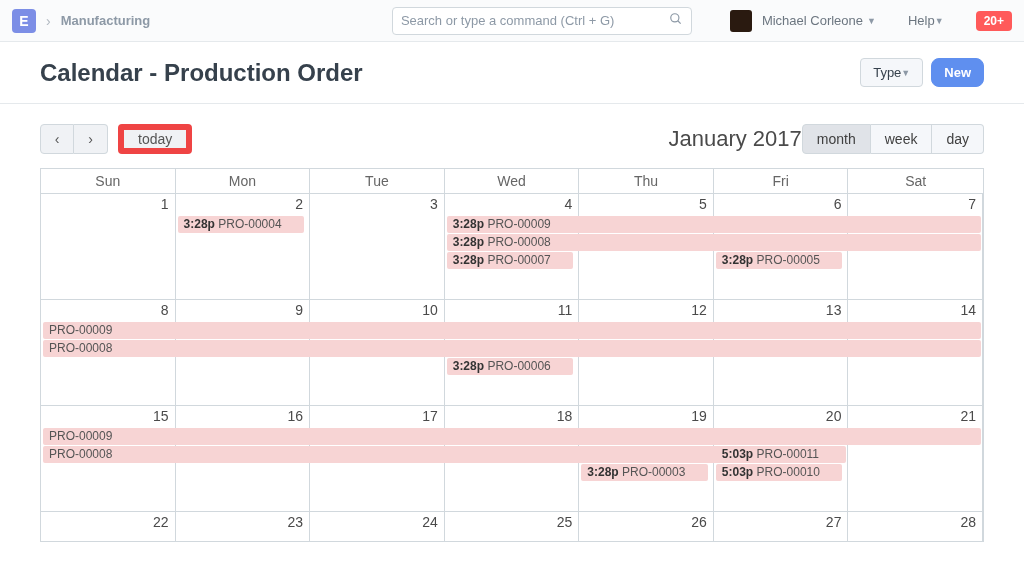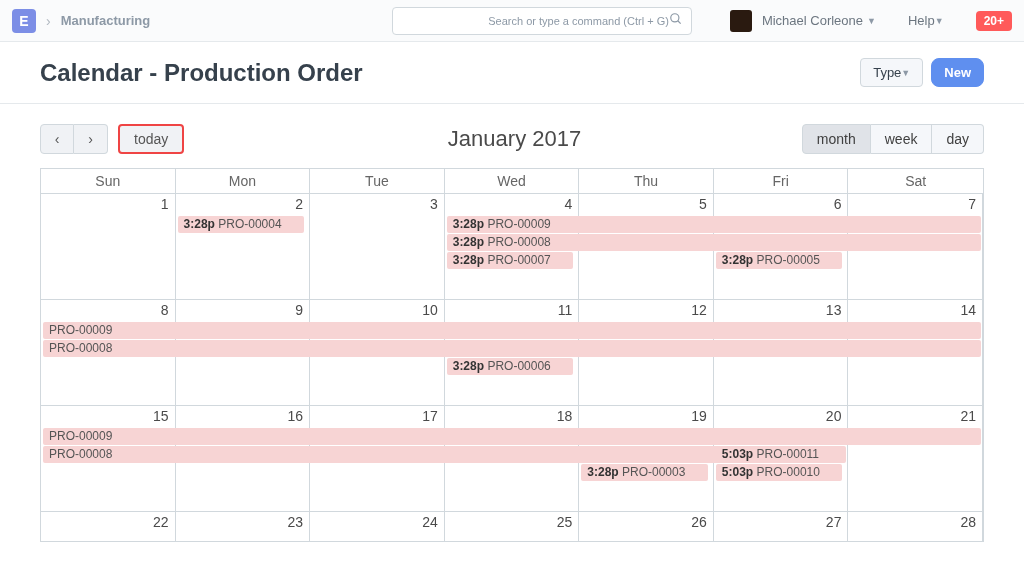--- a/index.html
+++ b/index.html
@@ -3,42 +3,42 @@
 <meta charset="utf-8">
 <style>
 * { box-sizing: border-box; margin: 0; padding: 0; }
 body { font-family: -apple-system, BlinkMacSystemFont, "Segoe UI", Helvetica, Arial, sans-serif; background: #fff; color: #36414c; width: 1024px; }
 .topbar { height: 42px; border-bottom: 1px solid #e5e9ec; display: flex; align-items: center; padding: 0 12px; gap: 10px; background: #fafbfc; }
 .logo { width: 24px; height: 24px; background: #7c8ee6; border-radius: 4px; color: #fff; display: flex; align-items: center; justify-content: center; font-weight: 700; font-size: 14px; }
 .crumb-sep { color: #b0b8c0; font-size: 14px; }
 .crumb { color: #8d99a6; font-weight: 600; font-size: 13px; }
 .spacer { flex: 1; }
 .searchbox { width: 300px; height: 28px; border: 1px solid #d1d8dd; border-radius: 4px; background: #fff; display: flex; align-items: center; padding: 0 8px; color: #8d99a6; font-size: 13px; }
-.searchbox input { border: none; outline: none; flex: 1; font-size: 11px; background: transparent; color: #8b5cf6; text-align: right; }
+.searchbox input { border: none; outline: none; flex: 1; font-size: 13px; background: transparent; color: #8b5cf6; }
 .searchbox input::placeholder { color: #8d99a6; }
 .search-ico svg { width: 14px; height: 14px; stroke: #8d99a6; fill: none; stroke-width: 2; }
 .avatar { width: 22px; height: 22px; background: #2a1a10; border-radius: 3px; }
 .user { color: #6c7680; font-size: 13px; display: flex; align-items: center; gap: 4px; }
 .caret { font-size: 9px; color: #8d99a6; }
 .help { color: #6c7680; font-size: 13px; display: flex; align-items: center; }
 .badge { background: #ff5a5a; color: #fff; border-radius: 4px; padding: 3px 8px; font-size: 12px; font-weight: 600; }
 
 .pagehead { padding: 16px 40px; display: flex; align-items: center; border-bottom: 1px solid #e5e9ec; }
 .pagehead h1 { font-size: 24px; font-weight: 600; color: #36414c; }
 .btn { border: 1px solid #d1d8dd; background: #f5f7fa; color: #36414c; font-size: 13px; padding: 6px 12px; border-radius: 4px; cursor: pointer; display: inline-flex; align-items: center; }
 .btn-primary { background: #5f8fef; border-color: #5f8fef; color: #fff; font-weight: 600; border-radius: 8px; }
 
 .calwrap { padding: 20px 40px 0 40px; }
 .calhead { display: flex; align-items: center; margin-bottom: 14px; }
 .navbtns { display: flex; gap: 0; }
 .navbtn { border: 1px solid #d1d8dd; background: #f0f2f5; width: 34px; height: 30px; display: flex; align-items: center; justify-content: center; font-size: 14px; color: #555; cursor: pointer; }
 .navbtn:first-child { border-radius: 4px 0 0 4px; }
 .navbtn:last-child { border-radius: 0 4px 4px 0; border-left: none; }
-.todaybtn { margin-left: 10px; border: 2px solid #ef4444; background: #f0f2f5; height: 30px; padding: 0 14px; font-size: 14px; color: #555; border-radius: 4px; cursor: pointer; }
-.monthname { flex: 1; text-align: center; font-size: 22px; font-weight: 500; color: #4a4a4a; margin-left: 43px; }
+.todaybtn { margin-left: 10px; border: 6px solid #ef4444; background: #f0f2f5; height: 30px; padding: 0 14px; font-size: 14px; color: #555; border-radius: 4px; cursor: pointer; }
+.monthname { flex: 1; text-align: right; font-size: 22px; font-weight: 500; color: #4a4a4a; margin-left: 43px; }
 .viewbtns { display: flex; }
 .viewbtn { border: 1px solid #d1d8dd; background: #f5f7fa; height: 30px; padding: 0 14px; font-size: 14px; color: #404040; cursor: pointer; border-left: none; }
 .viewbtn:first-child { border-left: 1px solid #d1d8dd; border-radius: 4px 0 0 4px; }
 .viewbtn:last-child { border-radius: 0 4px 4px 0; }
 .viewbtn.active { background: #e0e3e8; }
 
 .cal { border: 1px solid #d1d8dd; border-bottom: none; }
 .dow { display: grid; grid-template-columns: repeat(7, 1fr); }
 .dow div { border-right: 1px solid #d1d8dd; border-bottom: 1px solid #d1d8dd; text-align: center; padding: 4px 0; font-size: 14px; color: #666; background: #fff; }
 .dow div:last-child { border-right: none; }

